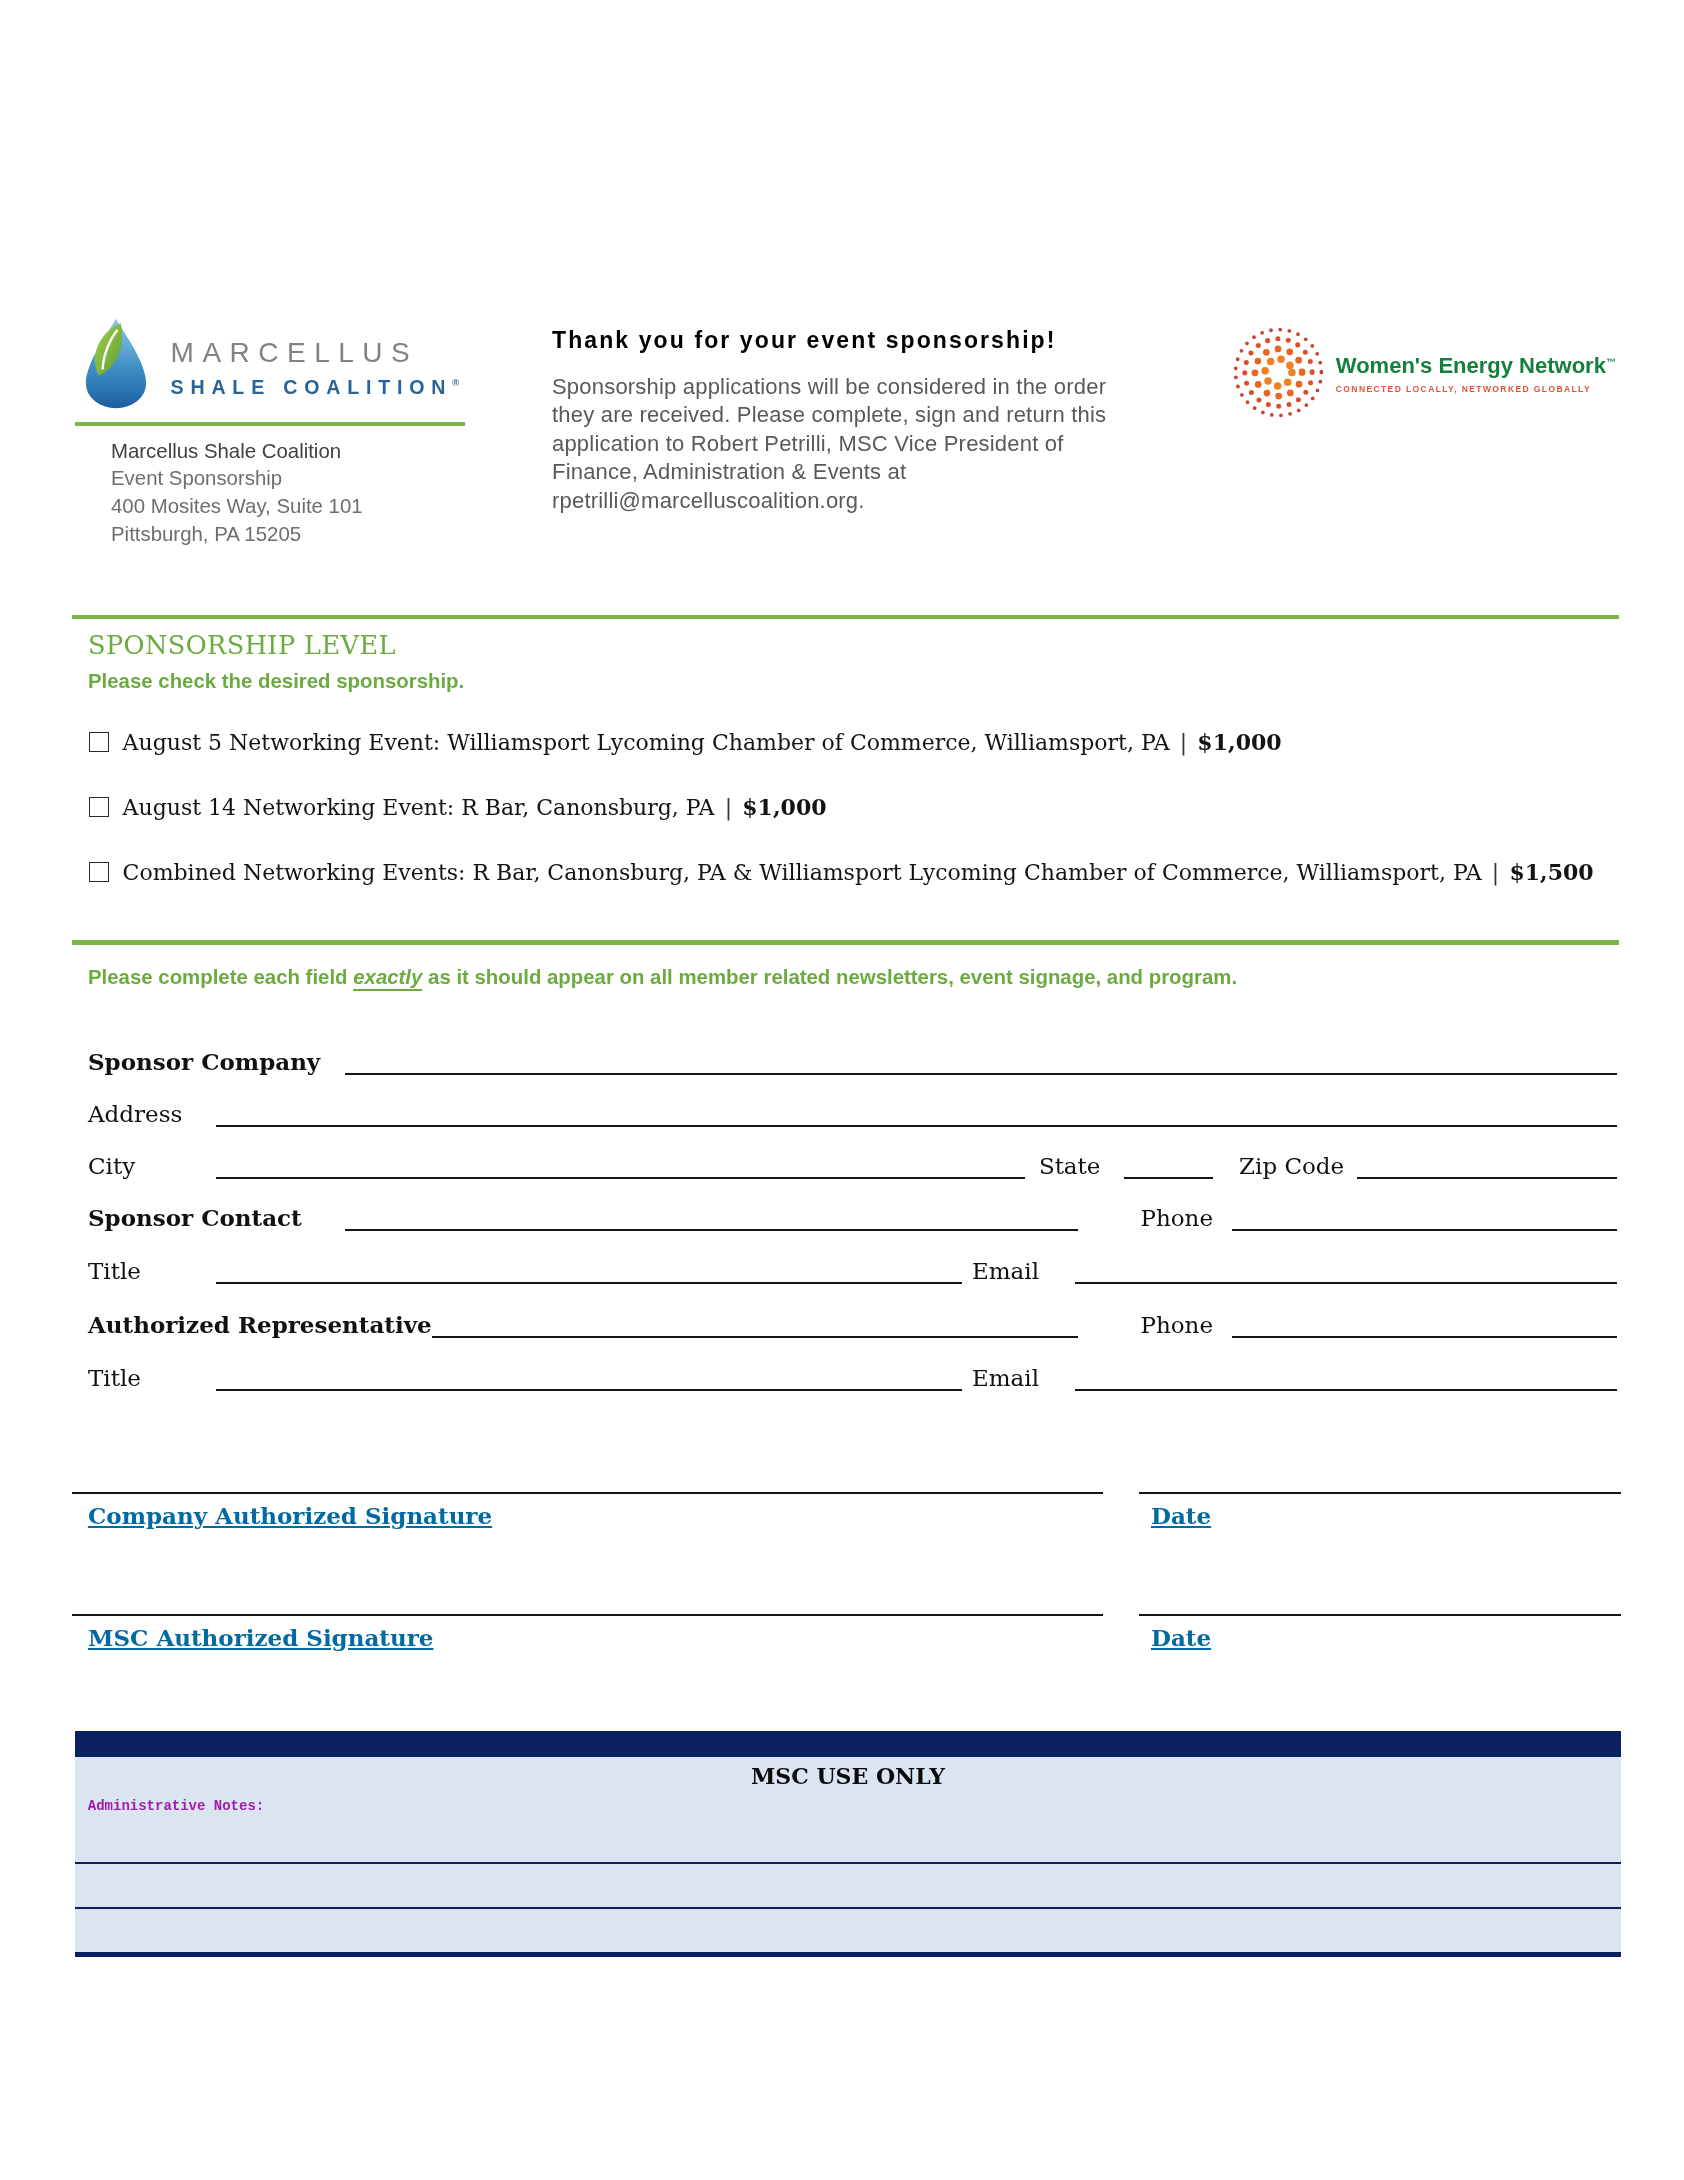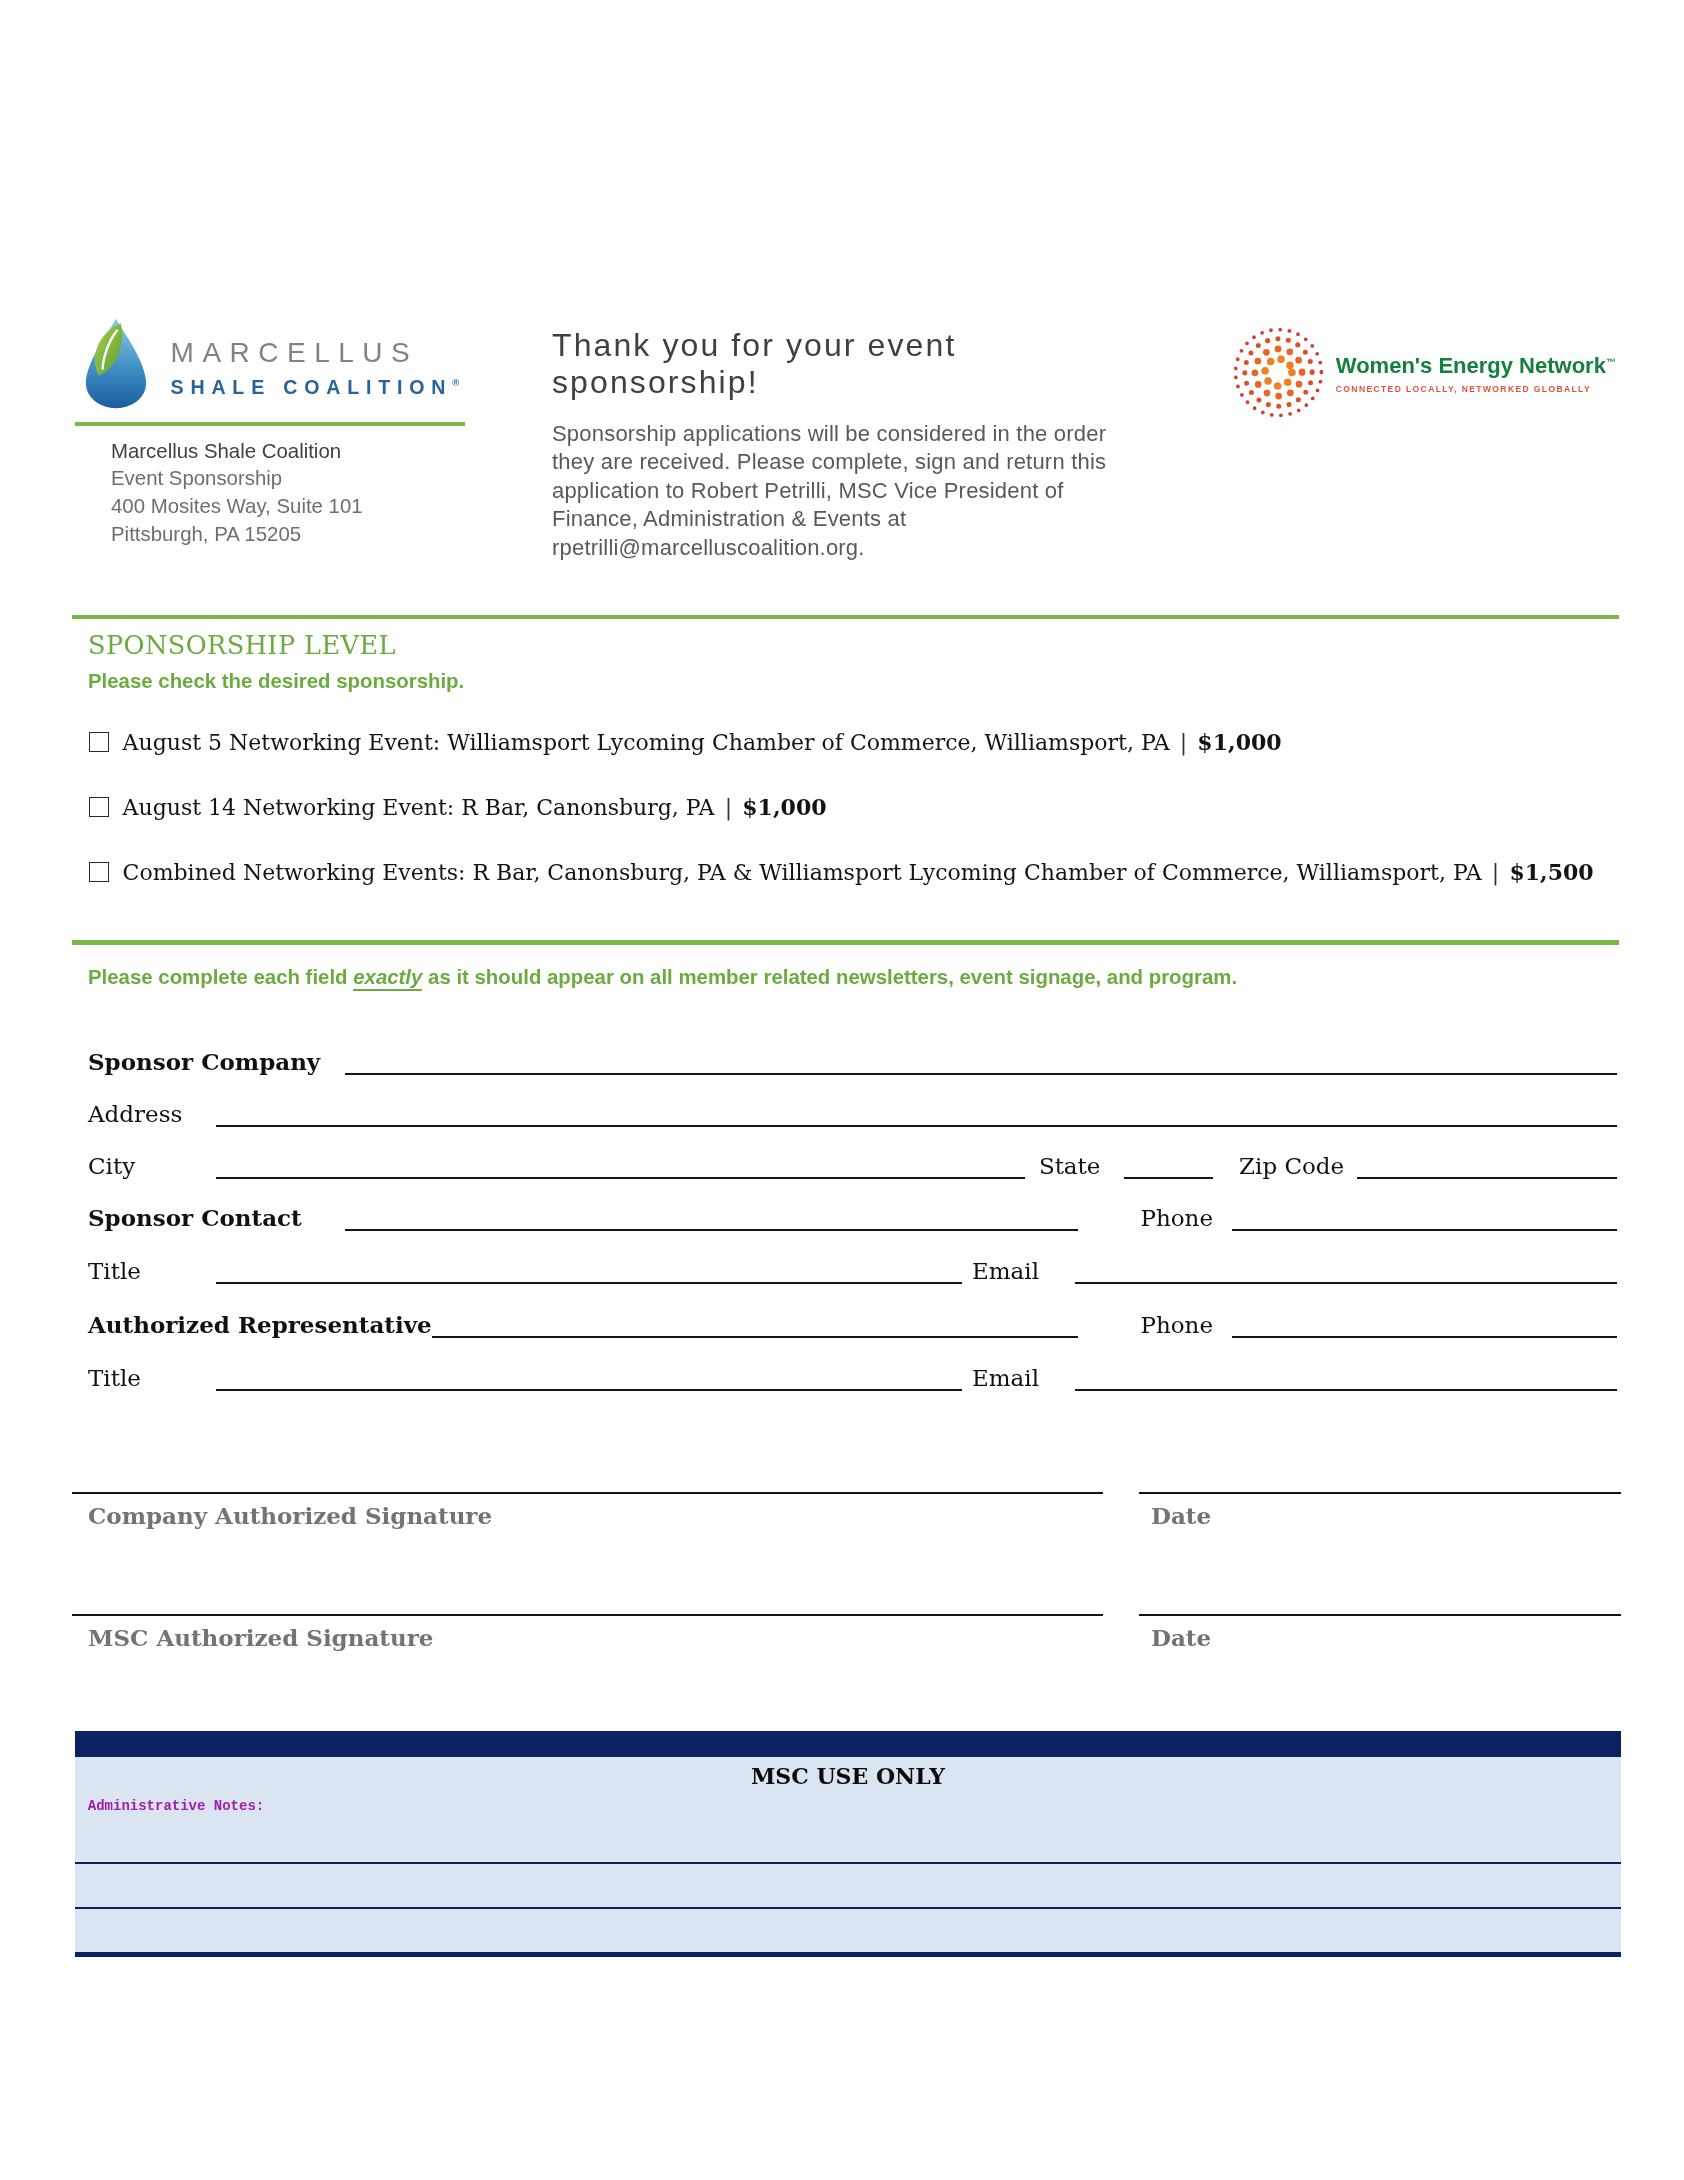--- a/index.html
+++ b/index.html
@@ -19,21 +19,21 @@
   .logo-text{margin-left:13.6px;padding-top:20.4px;}
   .marcellus{font-size:28px;letter-spacing:8.5px;color:#808285;white-space:nowrap;}
   .shale{margin-top:6.8px;font-size:19.6px;font-weight:bold;letter-spacing:6.8px;color:#2a6496;white-space:nowrap;}
   .shale sup{font-size:9.4px;letter-spacing:0;}
   .logo-underline{margin-top:10.2px;height:3.4px;background:#7ab648;}
   .msc-address{margin:12px 0 0 36px;font-size:20.4px;color:#6d6e71;line-height:1.36;}
   .msc-address .first{color:#414042;}
 
   
   .intro-block{position:absolute;left:552px;top:327px;width:558px;}
-  .intro-heading{font-size:32px;color:#404040;letter-spacing:2.1px;}
+  .intro-heading{font-size:23px;color:#000000;letter-spacing:2.1px;font-weight:bold;}
   .intro-body{margin-top:19px;font-size:22px;color:#58595b;line-height:1.29;letter-spacing:0.2px;}
 
   
   .wen-block{position:absolute;left:1228px;top:322px;display:flex;}
   .wen-text{margin-left:6.8px;padding-top:31px;}
   .wen-title{font-size:22px;font-weight:bold;color:#15803d;white-space:nowrap;}
   .wen-title sup{font-size:9.4px;}
   .wen-tagline{margin-top:5.1px;font-size:8.5px;font-weight:bold;letter-spacing:1.4px;color:#e15338;white-space:nowrap;}
 
   
@@ -68,21 +68,21 @@
   .fl{flex:1;}
   .ln-state{width:89px;margin-left:24px;flex:none;}
   .ln-zip{width:260px;margin-left:12.8px;flex:none;}
   .ln-phone{width:385px;margin-left:19px;flex:none;}
   .ln-email{width:542px;margin-left:36px;flex:none;}
   .ml-state{margin-left:13.6px;} .ml-zip{margin-left:25.6px;}
   .ml-phone{margin-left:62px;} .ml-email{margin-left:10.2px;}
 
   
   .sigrow{position:absolute;left:72px;width:1549px;display:flex;
-          font-family:"DejaVu Serif",serif;font-size:23px;color:#737373;}
+          font-family:"DejaVu Serif",serif;font-size:23px;color:#0369a1;text-decoration:underline;}
   .sig-1{top:1492px;} .sig-2{top:1614px;}
   .sig-left{width:1015px;border-top:2.6px solid #141414;padding:7.7px 0 0 16px;}
   .sig-right{margin-left:36px;flex:1;border-top:2.6px solid #141414;padding:7.7px 0 0 12px;}
 
   
   .muo{position:absolute;left:75px;top:1731px;width:1546px;}
   .muo-bar{height:25.6px;background:#0c2161;}
   .muo-row1{height:105px;background:#dbe5f1;border-bottom:2.6px solid #0c2161;}
   .muo-title{text-align:center;padding-top:6.8px;font-family:"DejaVu Serif",serif;
              font-size:22px;font-weight:bold;color:#0b0b0b;}

